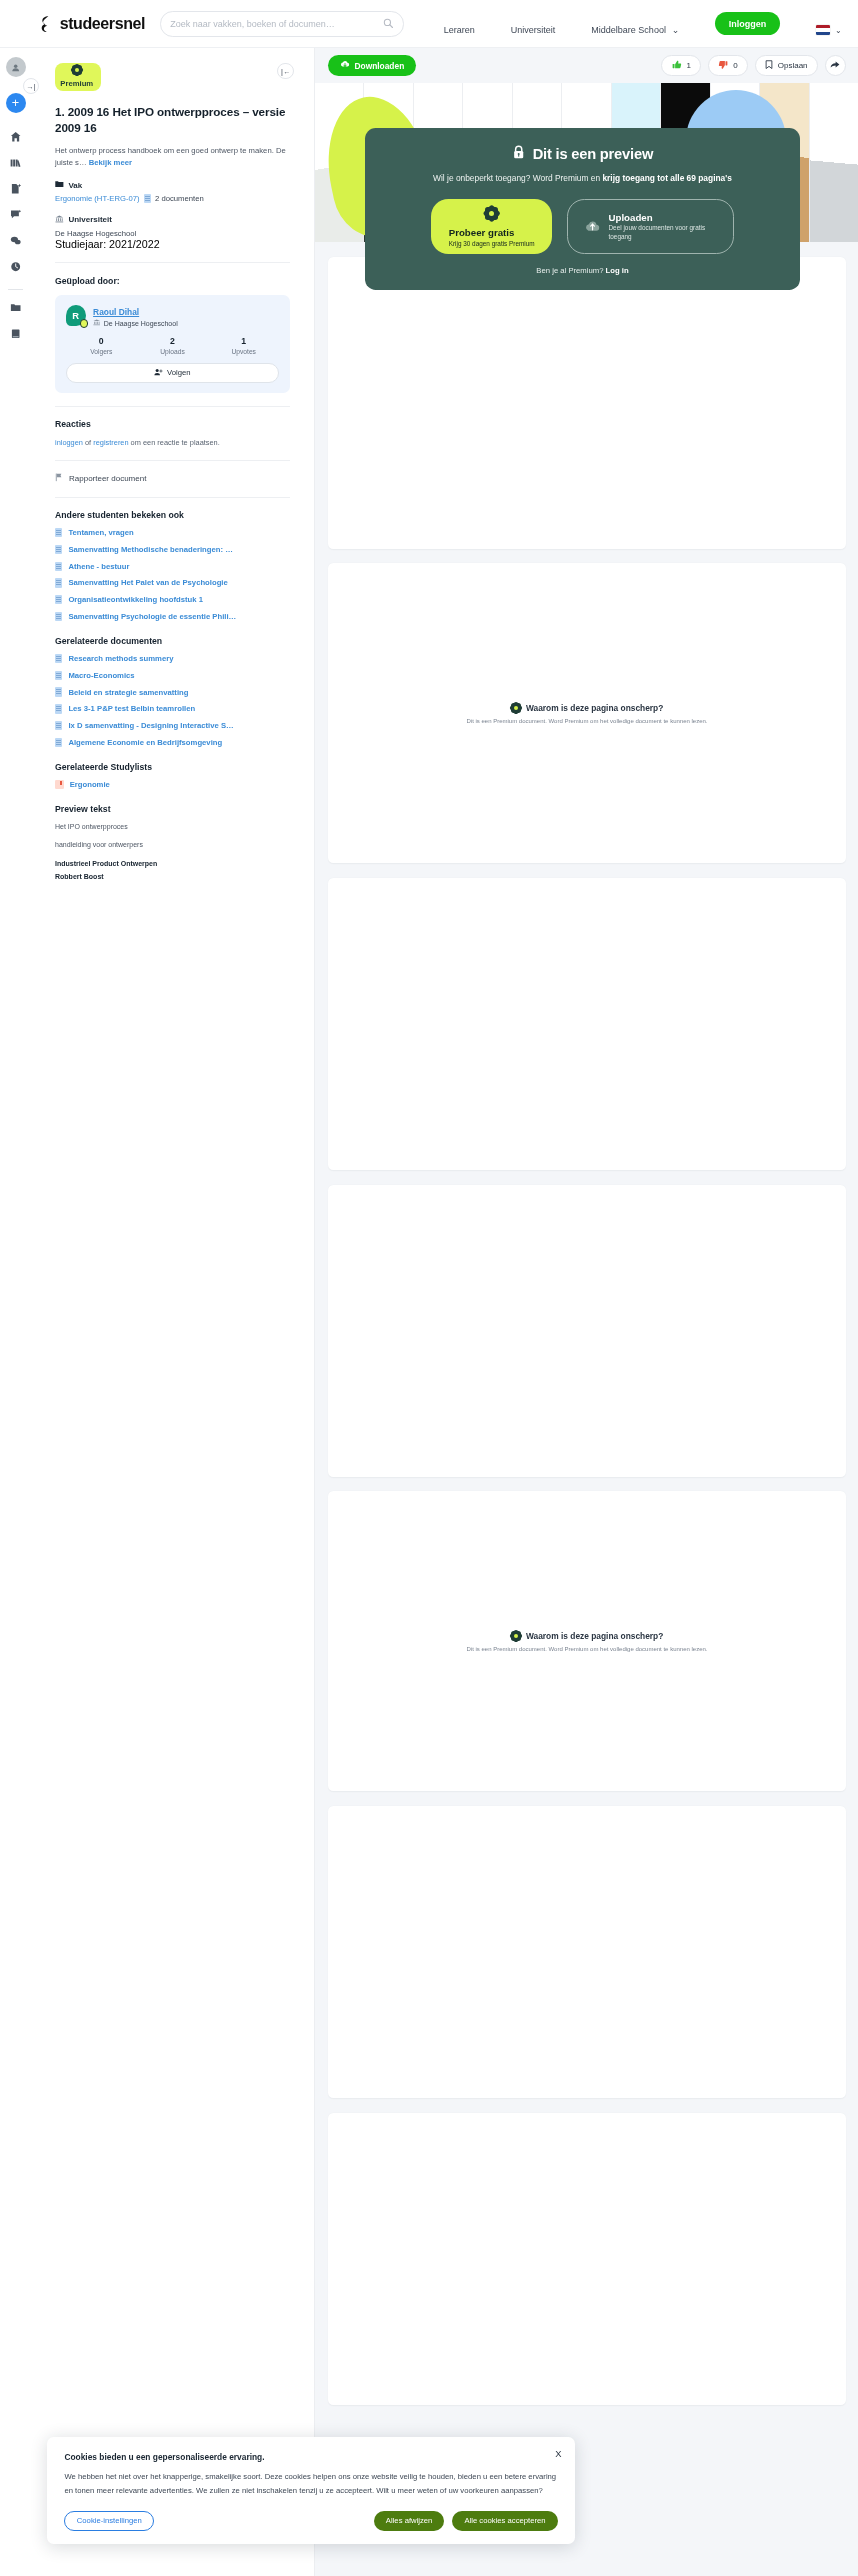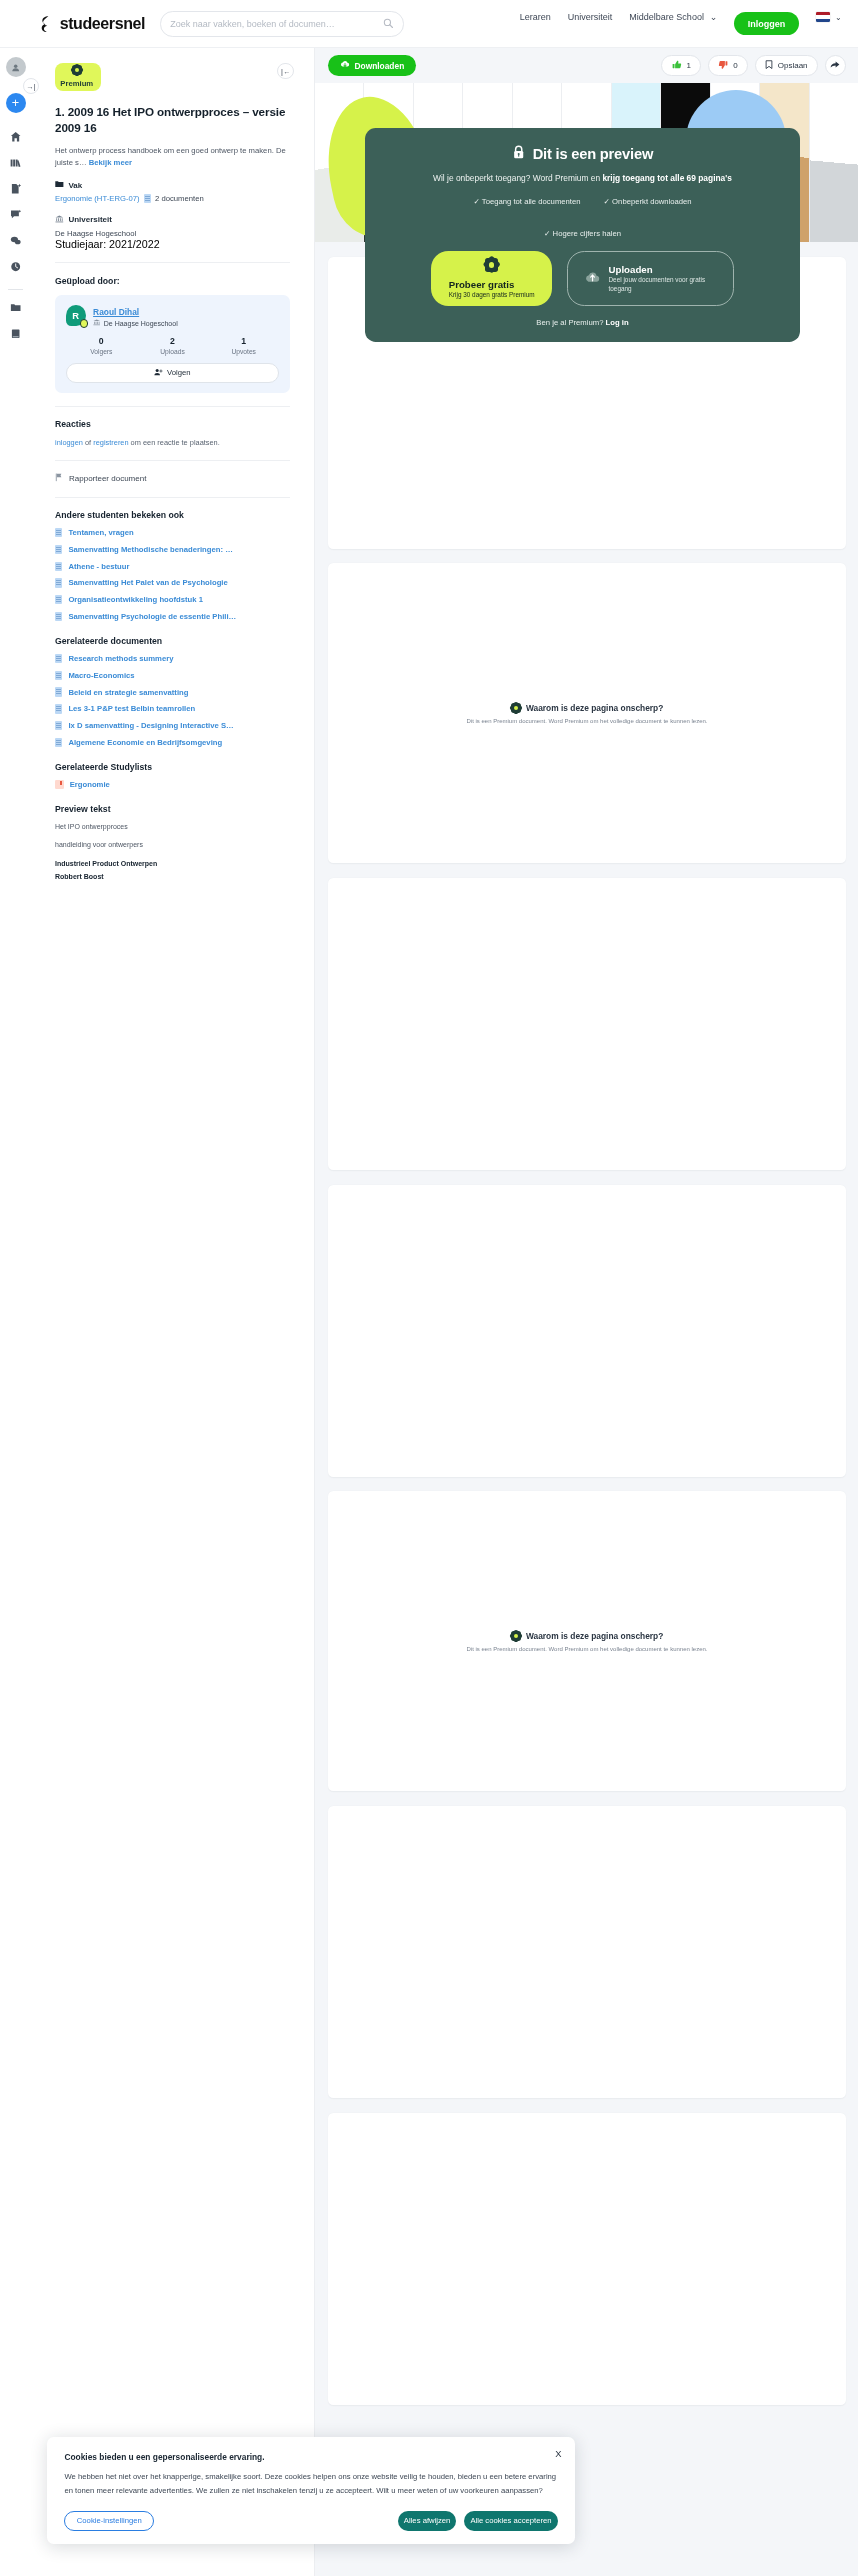--- a/index.html
+++ b/index.html
@@ -24,21 +24,21 @@
     margin-left: 14.7px; width: 244px; height: 26px; border: 0.7px solid #e3e6eb;
     border-radius: 12.7px; display: flex; align-items: center; padding: 0 9.4px;
     position: relative; background:#fff;
   }
   .searchbox input {
     border: none; outline: none; flex: 1; font-size: 9px; color: #3c4858;
     font-family: "Liberation Sans", sans-serif; background: transparent;
   }
   .searchbox input::placeholder { color: #b4bac3; }
   .search-ico { width: 10.7px; height: 10.7px; opacity:.5; }
-  .nav { margin-left: auto; display: flex; align-items: flex-start; gap: 17px; margin-right: 17.4px; }
+  .nav { margin-left: auto; display: flex; align-items: flex-end; gap: 36px; margin-right: 17.4px; }
   .nav a { font-size: 9px; color: #3f4856; text-decoration: none; white-space: nowrap; }
   .nav .caret { display:inline-block; margin-left:3.3px; }
   .btn-login {
     background: #18c118; color: #fff; border: none; border-radius: 13.4px;
     height: 23px; padding: 0 13.4px; font-size: 9px; font-weight: 600;
     font-family: "Liberation Sans", sans-serif; cursor: pointer;
   }
   .flag { width: 14.7px; height: 10px; border-radius: 1.3px; overflow: hidden;
           display:flex; flex-direction:column; box-shadow:0 0 0 0.7px rgba(0,0,0,.06); }
   .flag i { display:block; height:3.3px; }
@@ -267,22 +267,22 @@
     position: absolute; right: 13.4px; top: 10.7px; font-size: 9.4px; color: #2b3643;
     cursor: pointer; background:none;border:none; font-family:"Liberation Sans", sans-serif;
   }
   .cookie-actions { margin-top: 12px; display: flex; align-items: center; }
   .btn-cookiesettings {
     border: 0.7px solid #2a7de1; color: #2a7de1; background: #fff; border-radius: 12px;
     height: 20px; padding: 0 11.4px; font-size: 7.7px; cursor: pointer;
     font-family:"Liberation Sans", sans-serif;
   }
   .btn-reject, .btn-accept {
-    border: none; color: #fff; background: #0f766e; border-radius: 12px;
-    height: 20px; padding: 0 6px; font-size: 7.7px; cursor: pointer;
+    border: none; color: #fff; background: #4d7c0f; border-radius: 12px;
+    height: 20px; padding: 0 12px; font-size: 7.7px; cursor: pointer;
     font-family:"Liberation Sans", sans-serif;
   }
   .btn-reject { margin-left: auto; }
   .btn-accept { margin-left: 8px; }
 </style>
 </head>
 <body>
 
 <div class="header">
   <div class="logo-wrap">
@@ -684,25 +684,20 @@
             <path d="M5.4 9V6.4a4.6 4.6 0 0 1 9.2 0V9" fill="none" stroke="#fff" stroke-width="2.2"></path>
             <rect x="3.2" y="9" width="13.6" height="11" rx="2" fill="#fff"></rect>
             <circle cx="10" cy="13.6" r="1.5" fill="#3c6058"></circle>
             <rect x="9.2" y="14" width="1.6" height="3.4" fill="#3c6058"></rect>
           </svg>
       </span>
       <span>Dit is een preview</span>
     </div>
     <div class="pm-sub">
       <span>Wil je onbeperkt toegang? Word Premium en </span><b>krijg toegang tot alle 69 pagina's</b>
-    </div>
-    <div class="pm-bullets">
-      <div>✓ Toegang tot alle documenten</div>
-      <div>✓ Onbeperkt downloaden</div>
-      <div class="wide">✓ Hogere cijfers halen</div>
     </div>
     <div class="pm-actions">
       <button class="btn-try">
         <span class="gear" style="width:13.4px;height:13.4px;">
             <i></i>
             <i></i>
             <u style="left:4px;top:4px;width:5.3px;height:5.3px;"></u>
           </span>
         <span>
           <span class="t1" style="display:block;">Probeer gratis</span>

